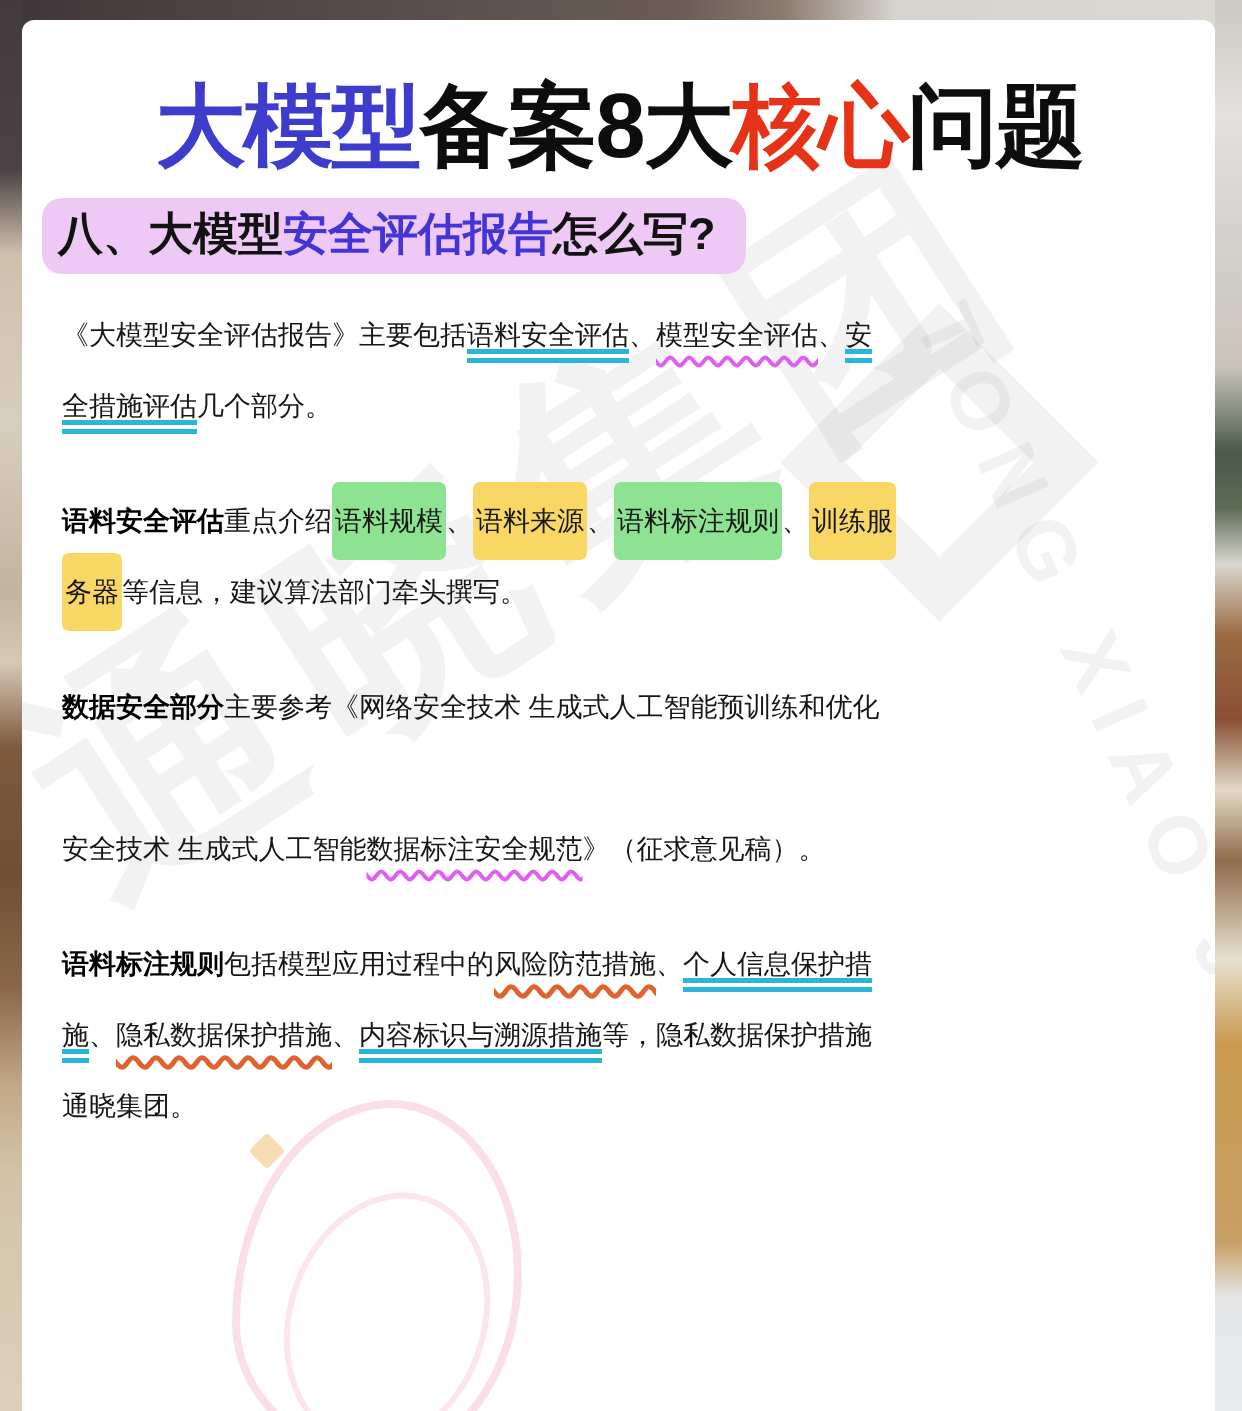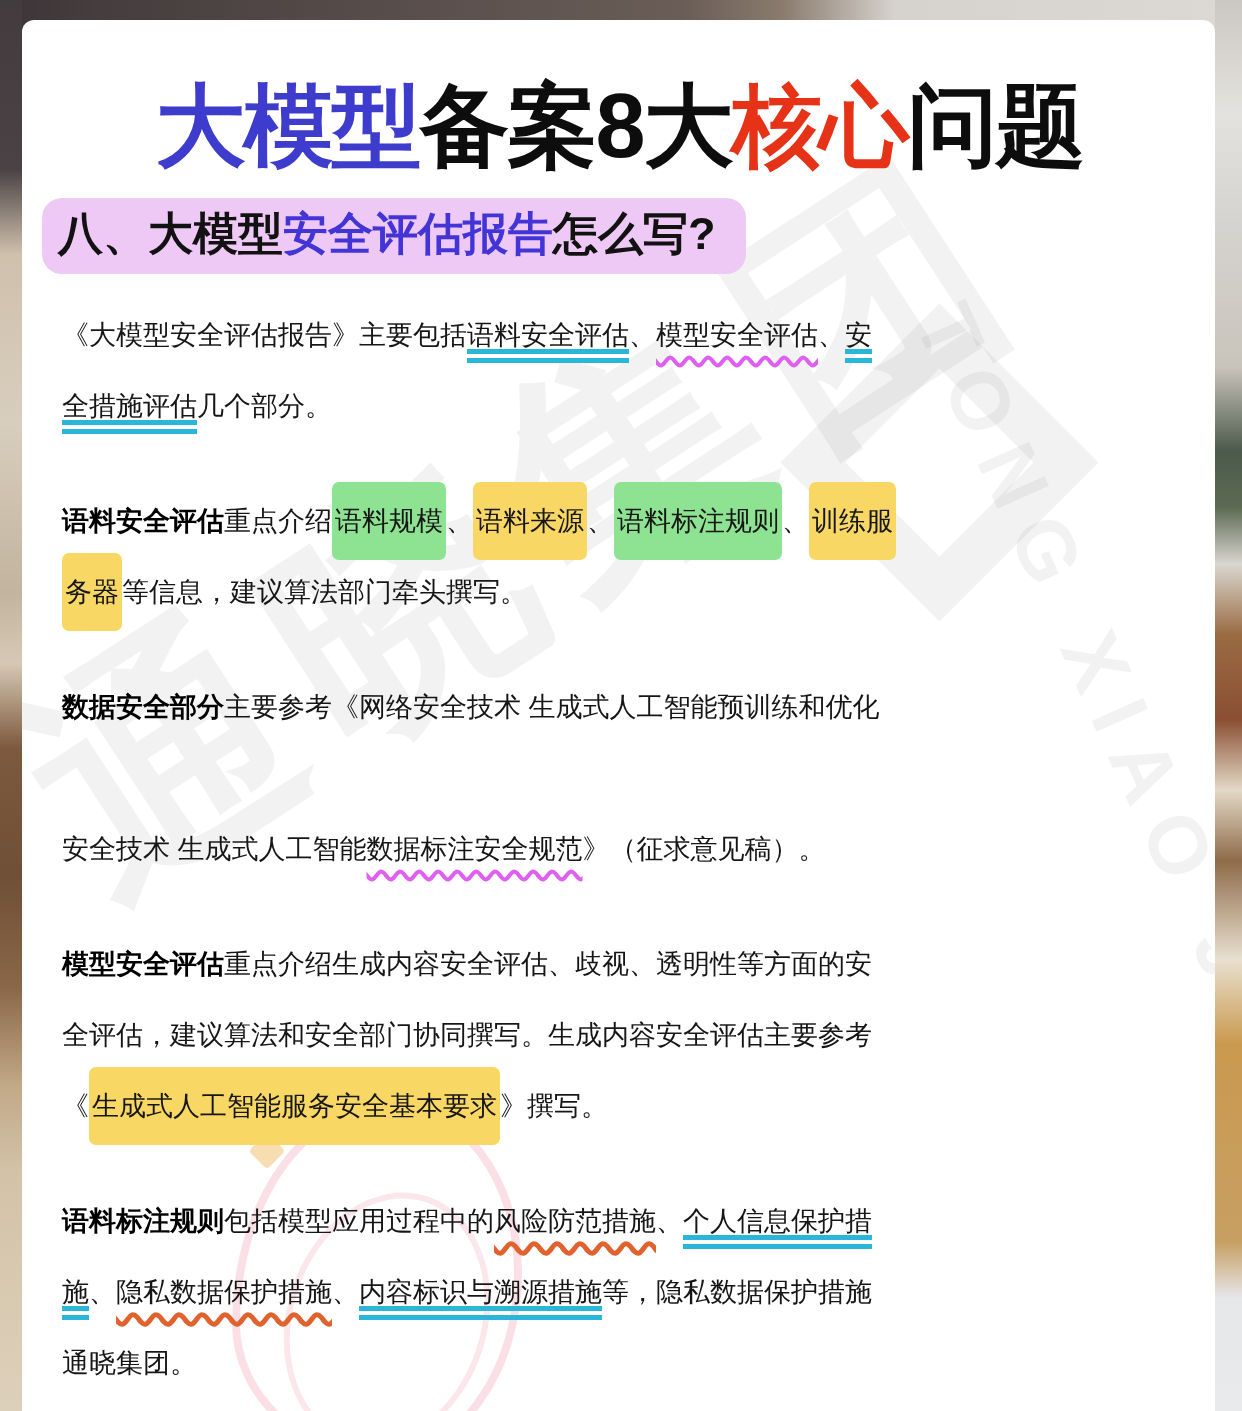--- a/index.html
+++ b/index.html
@@ -108,16 +108,15 @@
 
   <h1 class="title"><span class="blue">大模型</span><span>备案8大</span><span class="red">核心</span><span>问题</span></h1>
 
   <div>
     <div class="heading-pill"><span>八、大模型</span><span class="blue">安全评估报告</span><span>怎么写?</span></div>
   </div>
 
   <p class="para"><span>《大模型安全评估报告》主要包括</span><span class="u2">语料安全评估</span><span>、</span><span class="wavy-pink">模型安全评估</span><span>、</span><span class="u2">安</span><br><span class="u2">全措施评估</span><span>几个部分。</span></p>
   <p class="para"><span class="bold">语料安全评估</span><span>重点介绍</span><span class="hl-green">语料规模</span><span>、</span><span class="hl-yellow">语料来源</span><span>、</span><span class="hl-green">语料标注规则</span><span>、</span><span class="hl-yellow">训练服</span><br><span class="hl-yellow">务器</span><span>等信息，建议算法部门牵头撰写。</span></p>
   <p class="para"><span class="bold">数据安全部分</span><span>主要参考《网络安全技术 生成式人工智能预训练和优化</span><br><br><span>安全技术 生成式人工智能</span><span class="wavy-pink">数据标注安全规范</span><span>》（征求意见稿）。</span></p>
-  <p class="para"><span class="bold">模型安全评估</span><span>重点介绍生成内容安全评估、歧视、透明性等方面的安</span><br><span>全评估，建议算法和安全部门协同撰写。生成内容安全评估主要参考</span><br><span>《</span><span class="hl-yellow">生成式人工智能服务安全基本要求</span><span>》撰写。</span></p>
   <p class="para"><span class="bold">语料标注规则</span><span>包括模型应用过程中的</span><span class="wavy-orange">风险防范措施</span><span>、</span><span class="u2">个人信息保护措</span><br><span class="u2">施</span><span>、</span><span class="wavy-orange">隐私数据保护措施</span><span>、</span><span class="u2">内容标识与溯源措施</span><span>等，隐私数据保护措施</span><br><span>通晓集团。</span></p>
 
 </div>
 
 </body></html>

